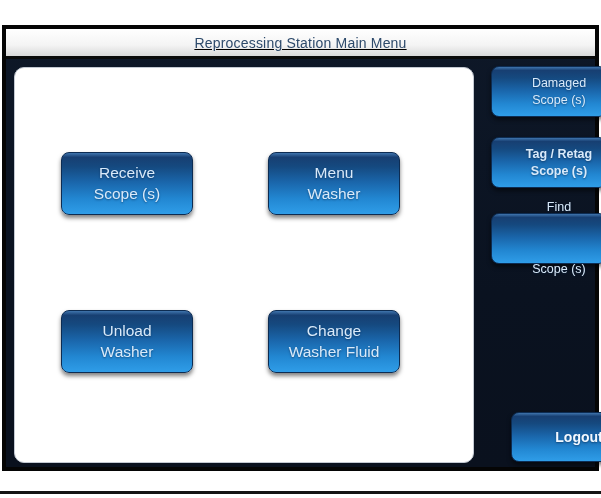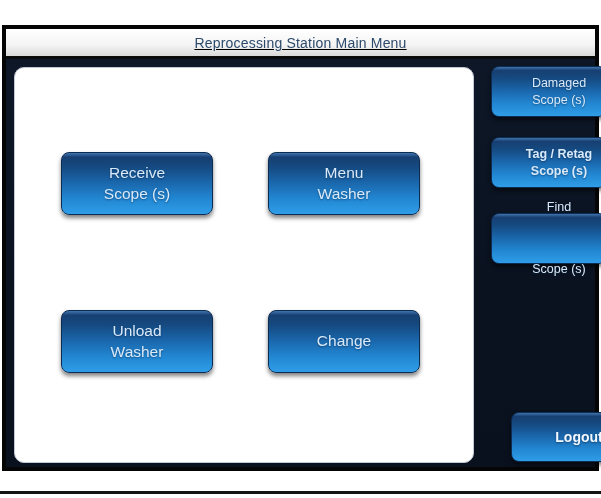--- a/index.html
+++ b/index.html
@@ -73,21 +73,21 @@
     display: flex;
     flex-direction: column;
     align-items: center;
     justify-content: center;
     text-align: center;
     line-height: 1.3;
     text-shadow: 0 1px 2px rgba(8, 35, 70, 0.55);
     cursor: pointer;
   }
   .btn-main {
-    width: 152px;
+    width: 132px;
     height: 63px;
     font-size: 15.5px;
   }
   .btn-side {
     left: 485px;
     width: 116px;
     height: 51px;
     font-size: 12.5px;
     line-height: 1.35;
     padding-left: 20px;
@@ -132,20 +132,21 @@
           <span>Washer</span>
         </div>
 
         <div class="btn btn-main" style="left:46px; top:242px;">
           <span>Unload</span>
           <span>Washer</span>
         </div>
 
         <div class="btn btn-main" style="left:253px; top:242px;">
           <span>Change</span>
+          <span>Washer Fluid</span>
         </div>
 
       </div>
 
       <div class="btn btn-side" style="top:7px;">
         <span>Damaged</span>
         <span>Scope (s)</span>
       </div>
 
       <div class="btn btn-side" style="top:78px;font-weight:bold;">

